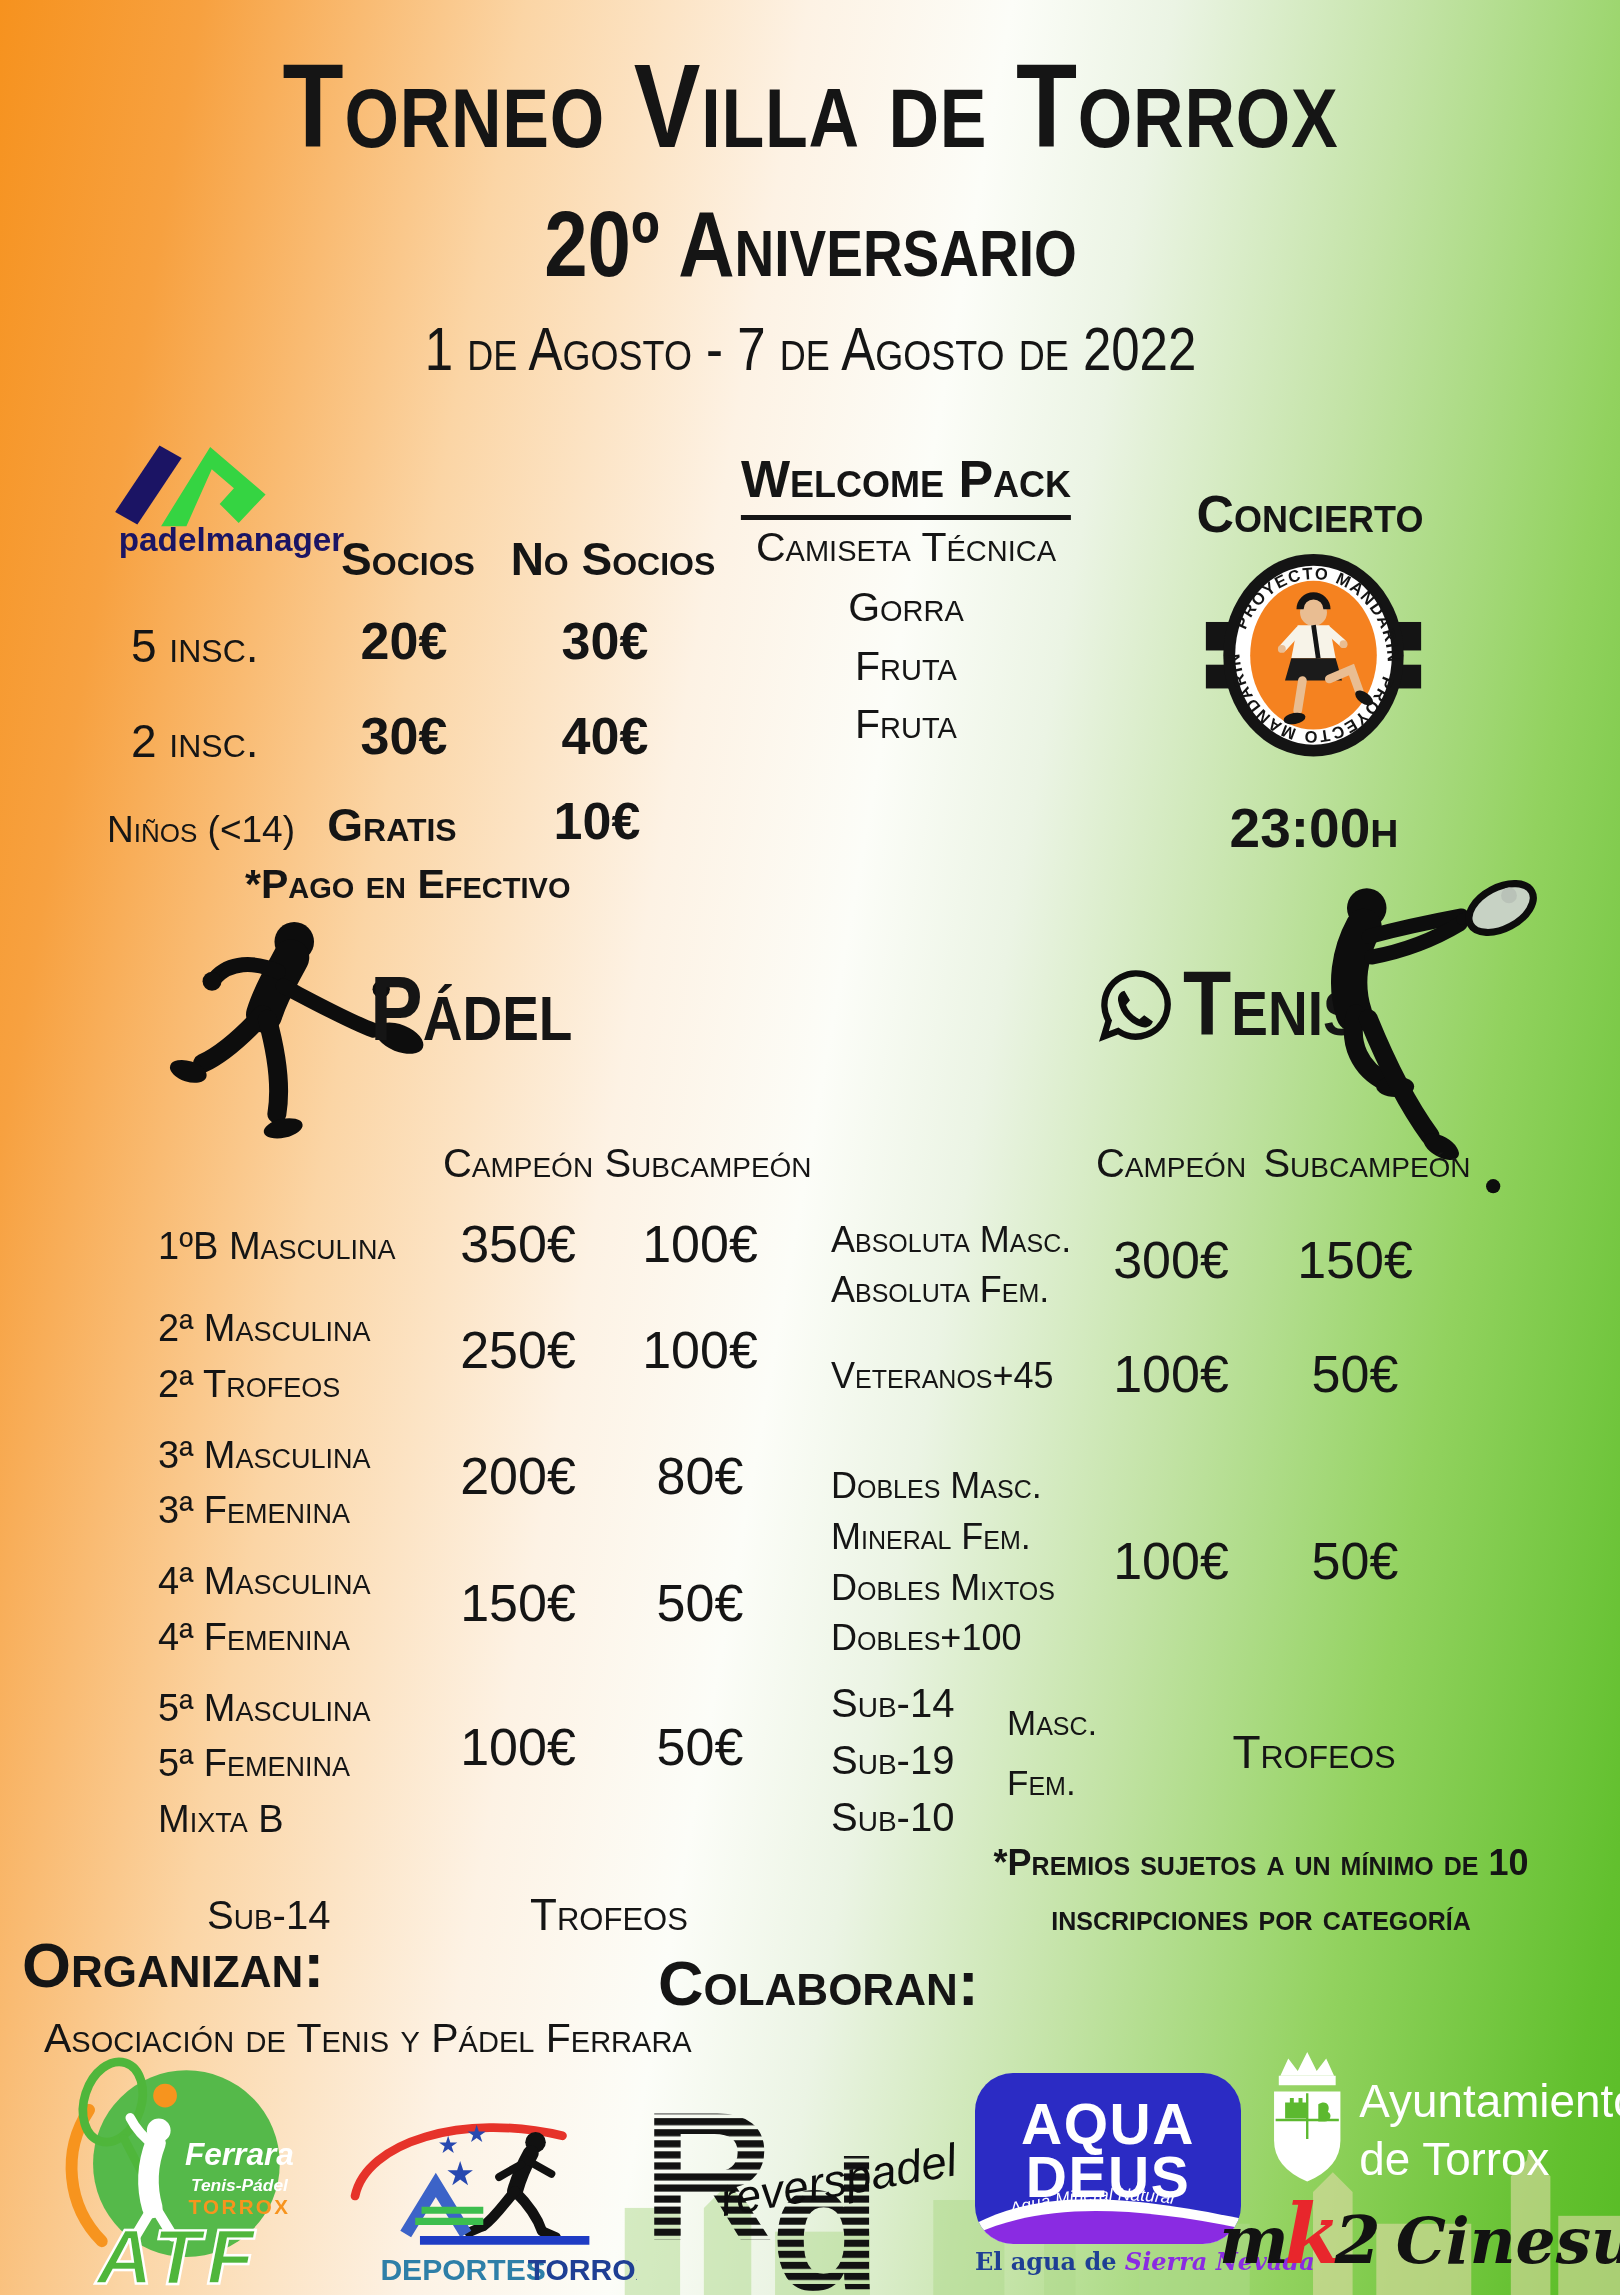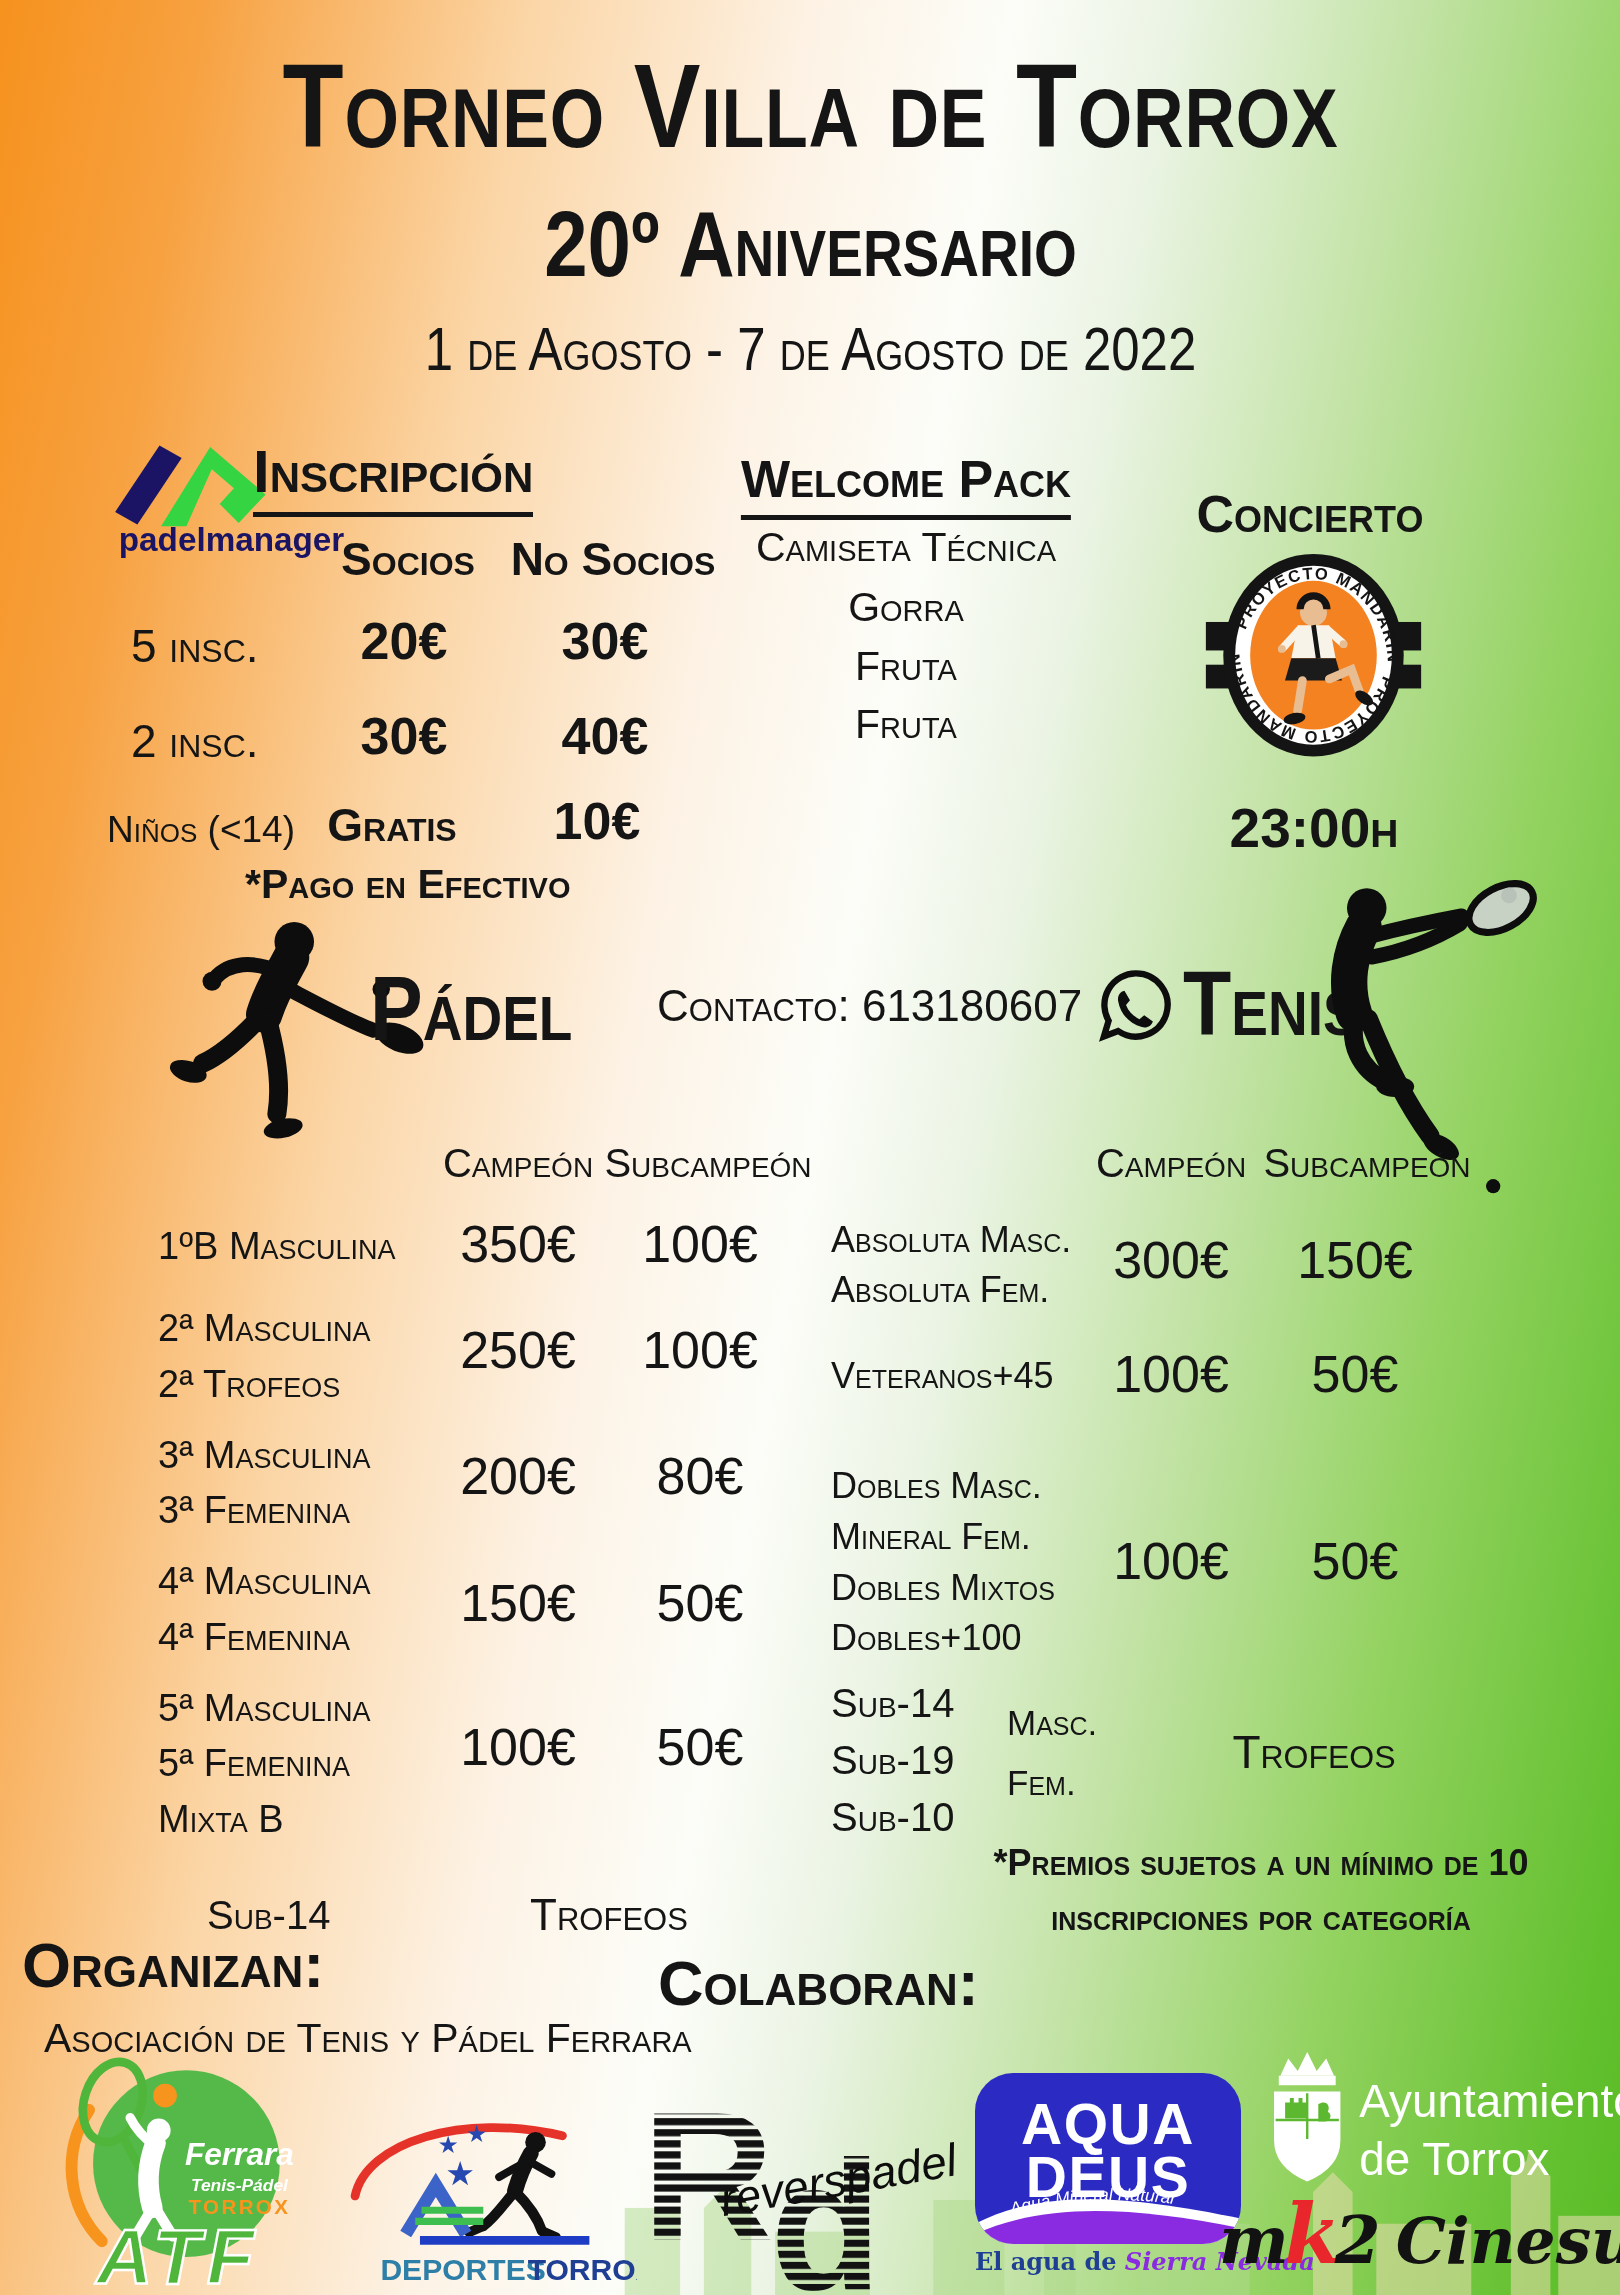--- a/index.html
+++ b/index.html
@@ -45,21 +45,20 @@
   <div class="abs cxy sc b z2" style="left:50%;top:38px;font-size:100px;letter-spacing:0.8px;white-space:nowrap">Torneo Villa de Torrox</div>
   <div class="abs cxy sc b z2" style="left:50%;top:191px;font-size:78px;white-space:nowrap">20º Aniversario</div>
   <div class="abs cxy sc z2" style="left:50%;top:315px;font-size:51px;white-space:nowrap">1 de Agosto - 7 de Agosto de 2022</div>
 
   <svg class="abs z2" style="left:93px;top:423px" width="285" height="135" viewBox="0 0 360 170">
     <polygon points="28,112 84,28 112,44 56,128" fill="#1B1464"></polygon>
     <path d="M86,130 L148,30 L218,90 L184,126 L160,102 L178,82 L150,58 L118,130 Z" fill="#35D442"></path>
     <text x="175" y="162" text-anchor="middle" font-size="42" font-weight="bold" fill="#1B1464">padelmanager</text>
   </svg>
 
-  <div class="abs sc b u z2" style="left:253px;top:437px;font-size:60px">Inscripción</div>
 
   <div class="abs cx sc b z2" style="left:408px;top:532px;font-size:46px;white-space:nowrap">Socios</div>
   <div class="abs cx sc b z2" style="left:613px;top:532px;font-size:46px;white-space:nowrap">No Socios</div>
 
   <div class="abs sc z2" style="left:131px;top:619px;font-size:46px">5 insc.</div>
   <div class="abs cx sc b z2" style="left:404px;top:611px;font-size:52px">20€</div>
   <div class="abs cx sc b z2" style="left:605px;top:611px;font-size:52px">30€</div>
 
   <div class="abs sc z2" style="left:131px;top:714px;font-size:46px">2 insc.</div>
   <div class="abs cx sc b z2" style="left:404px;top:706px;font-size:52px">30€</div>
@@ -130,21 +129,20 @@
       <ellipse cx="385" cy="162" rx="32" ry="17" transform="rotate(22 385 162)" stroke="none"></ellipse>
       <circle cx="362" cy="100" r="11" stroke="none"></circle>
       <path d="M212,132 C188,158 162,182 136,194" fill="none" stroke-width="24"></path>
       <ellipse cx="118" cy="204" rx="24" ry="13" transform="rotate(18 118 204)" stroke="none"></ellipse>
       <path d="M218,138 C230,182 236,222 230,258" fill="none" stroke-width="24"></path>
       <ellipse cx="238" cy="276" rx="25" ry="12" transform="rotate(-12 238 276)" stroke="none"></ellipse>
     </g>
   </svg>
 
   <div class="abs sc b sy z2" style="left:370px;top:956px;font-size:79px">Pádel</div>
-  <div class="abs sc z2" style="left:657px;top:981px;font-size:44px;white-space:nowrap">Contacto: 613180607</div>
 
   <svg class="abs z2" style="left:1096px;top:967px" width="79" height="83" viewBox="0 0 100 105">
     <path d="M50,8 a40,40 0 1 1 -22,73 L10,88 L16,68 A40,40 0 0 1 50,8 Z" fill="none" stroke="#0d0d0d" stroke-width="8"></path>
     <path d="M36,30 c-6,1 -9,7 -8,13 c3,17 14,28 30,33 c6,2 12,-1 14,-7 l-11,-8 l-6,5 c-8,-4 -14,-10 -17,-18 l5,-6 z" fill="#0d0d0d"></path>
   </svg>
 
   <div class="abs sc b sy z2" style="left:1183px;top:951px;font-size:79px">Tenis</div>
 
   <svg class="abs z2" style="left:1294px;top:878px" width="332" height="324" viewBox="0 0 420 410">
     <g fill="#0d0d0d" stroke="#0d0d0d" stroke-linecap="round">

